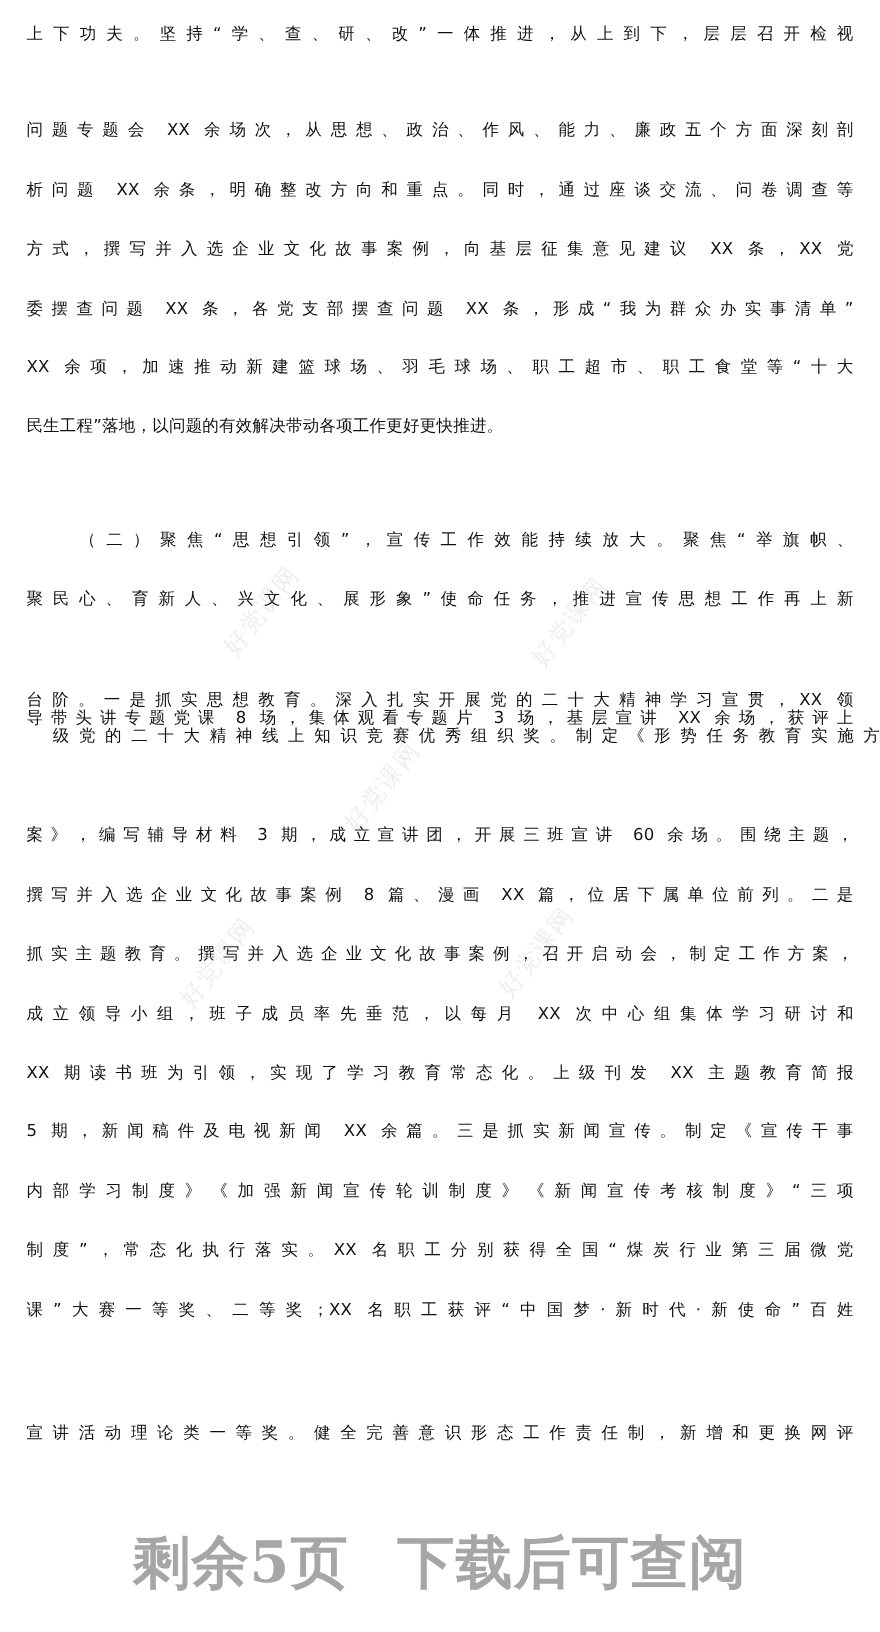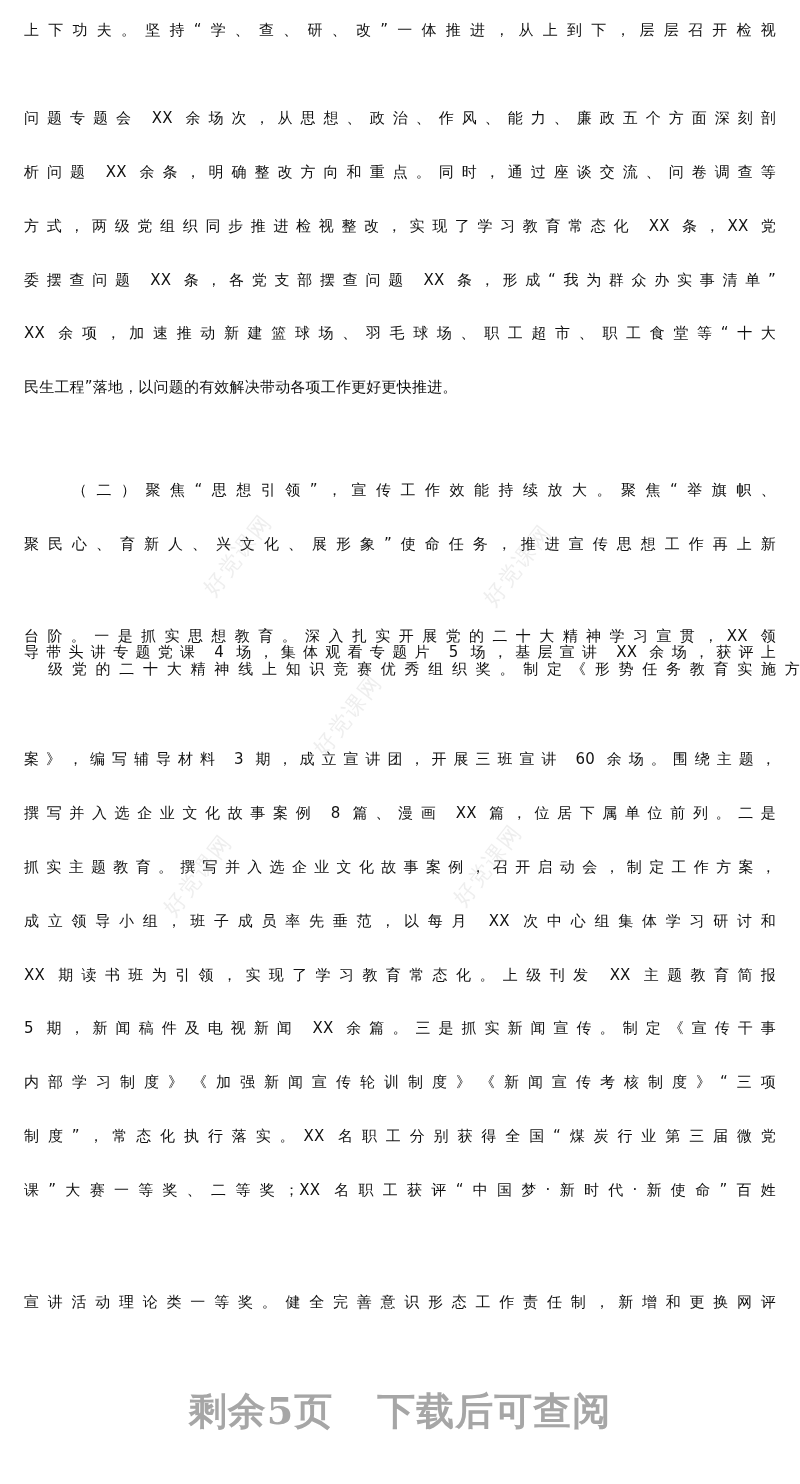--- a/index.html
+++ b/index.html
@@ -1,44 +1,44 @@
 <!DOCTYPE html>
 <html><head>
 <meta charset="utf-8">
 <style>
   html, body { margin: 0; padding: 0; background: #ffffff; }
   body { width: 800px; height: 1484px; position: relative; overflow: hidden; font-family: "DejaVu Sans", "Liberation Sans", sans-serif; color: #111111; }
   .line { position: absolute; left: 24px; width: 752px; font-size: 15px; line-height: 30px; white-space: nowrap; letter-spacing: 0.2px; text-align: justify; text-align-last: justify; }
   .line.last { text-align-last: left; }
   .indent { padding-left: 48px; width: 704px; }
   .wm { position: absolute; font-size: 22px; color: rgba(150,150,150,0.16); transform: rotate(-52deg); transform-origin: center; white-space: nowrap; pointer-events: none; letter-spacing: 2px; }
-  .footer { position: absolute; top: 1386px; left: 0; width: 800px; text-align: center; font-size: 38px; font-weight: bold; color: #a6a6a6; font-family: "DejaVu Serif", "Liberation Serif", serif; letter-spacing: 1px; }
+  .footer { position: absolute; top: 1386px; left: 0; width: 800px; text-align: center; font-size: 52px; font-weight: bold; color: #a6a6a6; font-family: "DejaVu Serif", "Liberation Serif", serif; letter-spacing: 1px; }
   .footer span { display: inline-block; }
   .footer .gap { width: 44px; }
 </style>
 </head>
 <body>
 
 <div>
 
   <div>
     <div class="line" style="top:15px;">上下功夫。坚持“学、查、研、改”一体推进，从上到下，层层召开检视</div>
     <div class="line" style="top:103px;">问题专题会 XX 余场次，从思想、政治、作风、能力、廉政五个方面深刻剖</div>
     <div class="line" style="top:157px;">析问题 XX 余条，明确整改方向和重点。同时，通过座谈交流、问卷调查等</div>
-    <div class="line" style="top:211px;">方式，两级党组织同步推进检视整改，实现了学习教育常态化 XX 条，XX 党</div>
+    <div class="line" style="top:211px;">方式，撰写并入选企业文化故事案例，向基层征集意见建议 XX 条，XX 党</div>
     <div class="line" style="top:265px;">委摆查问题 XX 条，各党支部摆查问题 XX 条，形成“我为群众办实事清单”</div>
     <div class="line" style="top:318px;">XX 余项，加速推动新建篮球场、羽毛球场、职工超市、职工食堂等“十大</div>
     <div class="line last" style="top:372px;">民生工程”落地，以问题的有效解决带动各项工作更好更快推进。</div>
   </div>
 
   <div>
     <div class="line indent" style="top:475px;">（二）聚焦“思想引领”，宣传工作效能持续放大。聚焦“举旗帜、</div>
     <div class="line" style="top:529px;">聚民心、育新人、兴文化、展形象”使命任务，推进宣传思想工作再上新</div>
     <div class="line" style="top:583px;margin-top:38px;">台阶。一是抓实思想教育。深入扎实开展党的二十大精神学习宣贯，XX 领</div>
-    <div class="line" style="top:637px;">导带头讲专题党课 4 场，集体观看专题片 5 场，基层宣讲 XX 余场，获评上</div>
+    <div class="line" style="top:637px;">导带头讲专题党课 8 场，集体观看专题片 3 场，基层宣讲 XX 余场，获评上</div>
     <div class="line" style="top:654px;margin-left:24px;">级党的二十大精神线上知识竞赛优秀组织奖。制定《形势任务教育实施方</div>
     <div class="line" style="top:744px;">案》，编写辅导材料 3 期，成立宣讲团，开展三班宣讲 60 余场。围绕主题，</div>
     <div class="line" style="top:798px;">撰写并入选企业文化故事案例 8 篇、漫画 XX 篇，位居下属单位前列。二是</div>
     <div class="line" style="top:852px;">抓实主题教育。撰写并入选企业文化故事案例，召开启动会，制定工作方案，</div>
     <div class="line" style="top:906px;">成立领导小组，班子成员率先垂范，以每月 XX 次中心组集体学习研讨和</div>
     <div class="line" style="top:960px;">XX 期读书班为引领，实现了学习教育常态化。上级刊发 XX 主题教育简报</div>
     <div class="line" style="top:1013px;">5 期，新闻稿件及电视新闻 XX 余篇。三是抓实新闻宣传。制定《宣传干事</div>
     <div class="line" style="top:1067px;">内部学习制度》《加强新闻宣传轮训制度》《新闻宣传考核制度》“三项</div>
     <div class="line" style="top:1121px;">制度”，常态化执行落实。XX 名职工分别获得全国“煤炭行业第三届微党</div>
     <div class="line" style="top:1175px;">课”大赛一等奖、二等奖；XX 名职工获评“中国梦·新时代·新使命”百姓</div>

